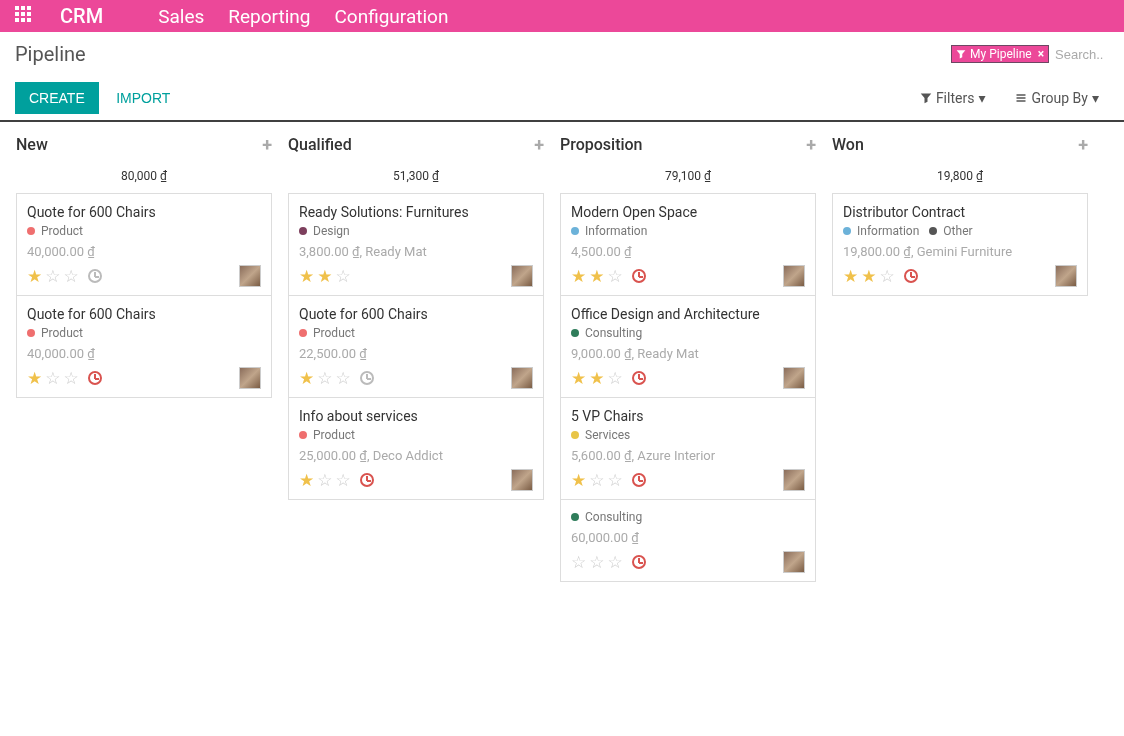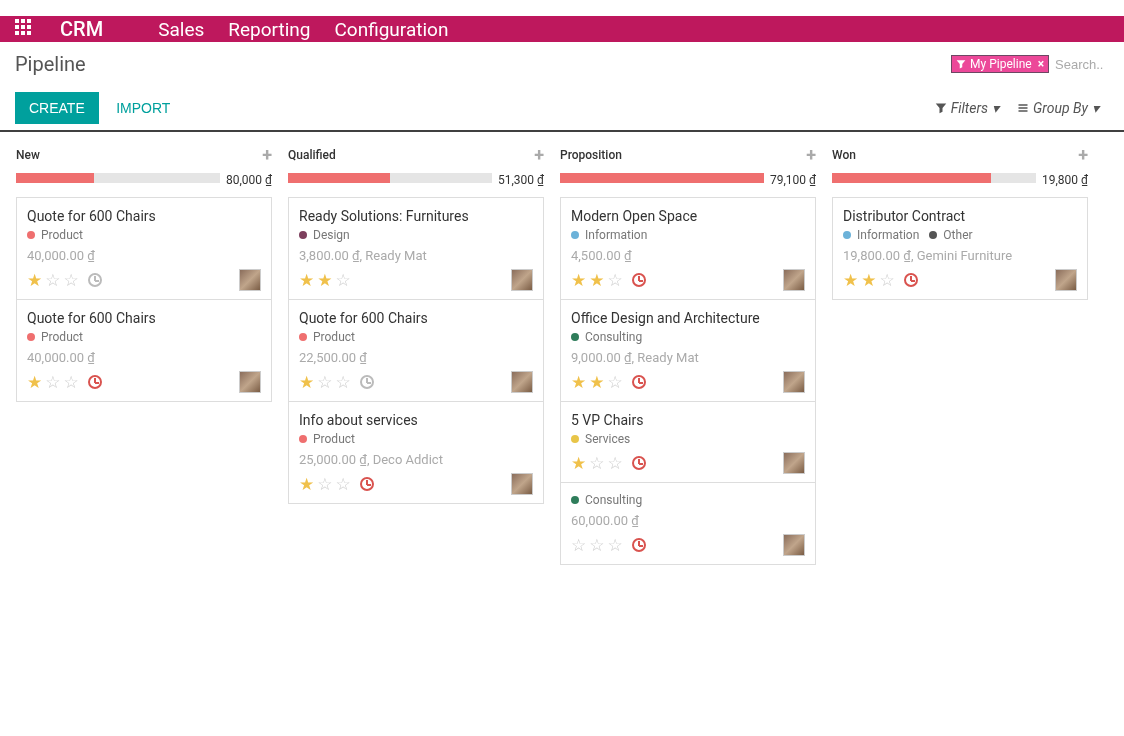--- a/index.html
+++ b/index.html
@@ -1,47 +1,47 @@
 <!DOCTYPE html>
 <html><head>
 <meta charset="utf-8">
 <style>
   * { box-sizing: border-box; margin: 0; padding: 0; }
   body { font-family: -apple-system, BlinkMacSystemFont, "Segoe UI", Roboto, Arial, sans-serif; font-size: 14px; color: #333; background: #fff; }
   
   
-  .topnav { background: #be185d; color: #fff; height: 26px; display: flex; align-items: center; padding: 0 10px; margin-top: 16px; }
+  .topnav { background: #ec4899; color: #fff; height: 32px; display: flex; align-items: center; padding: 0 10px; }
   .apps-icon { width: 20px; height: 20px; display: grid; grid-template-columns: repeat(3,4px); grid-template-rows: repeat(3,4px); gap: 2px; margin: 0 25px 0 5px; cursor: pointer; }
   .apps-icon span { background: #fff; }
   .brand { font-size: 20px; font-weight: 500; margin-right: 55px; }
   .nav-item { color: #fff; margin-right: 24px; cursor: pointer; font-size: 19px; }
   
   
   .cp { padding: 0 15px; border-bottom: 2px solid #404040; }
   .cp-top { display: flex; justify-content: space-between; align-items: center; height: 44px; }
   .breadcrumb { font-size: 20px; color: #555; }
   .search-wrap { display: flex; align-items: center; }
   .filter-tag { display: inline-flex; align-items: center; background: #ec4899; color: #fff; border: 1px solid #6d4763; font-size: 12px; padding: 1px 4px; }
   .filter-tag .funnel { margin-right: 4px; }
   .filter-tag .x { margin-left: 6px; cursor: pointer; font-weight: bold; }
   .search-input { border: none; outline: none; padding: 4px 6px; width: 60px; font-size: 13px; }
   .search-input::placeholder { color: #aaa; }
   .cp-bottom { display: flex; justify-content: space-between; align-items: center; height: 44px; }
   .btn-create { background: #00A09D; color: #fff; border: none; padding: 8px 14px; font-size: 14px; font-weight: 500; cursor: pointer; text-transform: uppercase; }
   .btn-import { background: none; border: none; color: #00A09D; padding: 8px 14px; cursor: pointer; font-size: 14px; text-transform: uppercase; }
-  .tools { display: flex; gap: 18px; margin-right: 10px; font-style: italic; }
+  .tools { display: flex; gap: 30px; margin-right: 10px; }
   .tool { cursor: pointer; color: #555; font-size: 14px; display: flex; align-items: center; gap: 4px; }
   
   
   .kanban { display: flex; padding: 8px; overflow-x: auto; background: #fff; }
   .column { width: 272px; flex-shrink: 0; padding: 0 8px; }
   .col-header { display: flex; justify-content: space-between; align-items: center; padding: 4px 0 8px; }
-  .col-title { font-weight: 500; font-size: 12px; color: #333; }
+  .col-title { font-weight: 500; font-size: 16px; color: #333; }
   .col-plus { color: #aaa; font-size: 18px; cursor: pointer; font-weight: bold; }
-  .bar-row { display: flex; gap: 6px; margin-bottom: 10px; }
+  .bar-row { display: flex; align-items: center; gap: 6px; margin-bottom: 10px; flex-direction: column; }
   .bar { flex: 1; height: 10px; background: #e5e5e5; position: relative; }
   .bar-fill { position: absolute; left:0; top:0; bottom:0; background: #ef6f6f; }
   .bar-amount { font-size: 12px; color: #333; white-space: nowrap; }
   
   .card { border: 1px solid #ddd; padding: 10px 10px 8px; margin-bottom: -1px; background: #fff; cursor: pointer; }
   .card-title { font-size: 14px; color: #333; margin-bottom: 4px; }
   .tags { display: flex; gap: 10px; margin-bottom: 6px; }
   .tag { display: flex; align-items: center; font-size: 12px; color: #777; }
   .tag .dot { width: 8px; height: 8px; border-radius: 50%; margin-right: 6px; }
   .card-sub { font-size: 13px; color: #aaa; margin-bottom: 6px; }
@@ -261,20 +261,21 @@
             <span class="clock red"></span>
           </div>
         <div class="avatar"></div>
       </div>
       </div>
       <div class="card">
       <div class="card-title">5 VP Chairs</div>
       <div class="tags">
           <span class="tag"><span class="dot" style="background:#e8c548"></span>Services</span>
         </div>
+      <div class="card-sub">5,600.00 ₫, Azure Interior</div>
       <div class="card-foot">
         <div class="stars">
             <span class="star on">★</span>
             <span class="star ">☆</span>
             <span class="star ">☆</span>
             <span class="clock red"></span>
           </div>
         <div class="avatar"></div>
       </div>
       </div>

